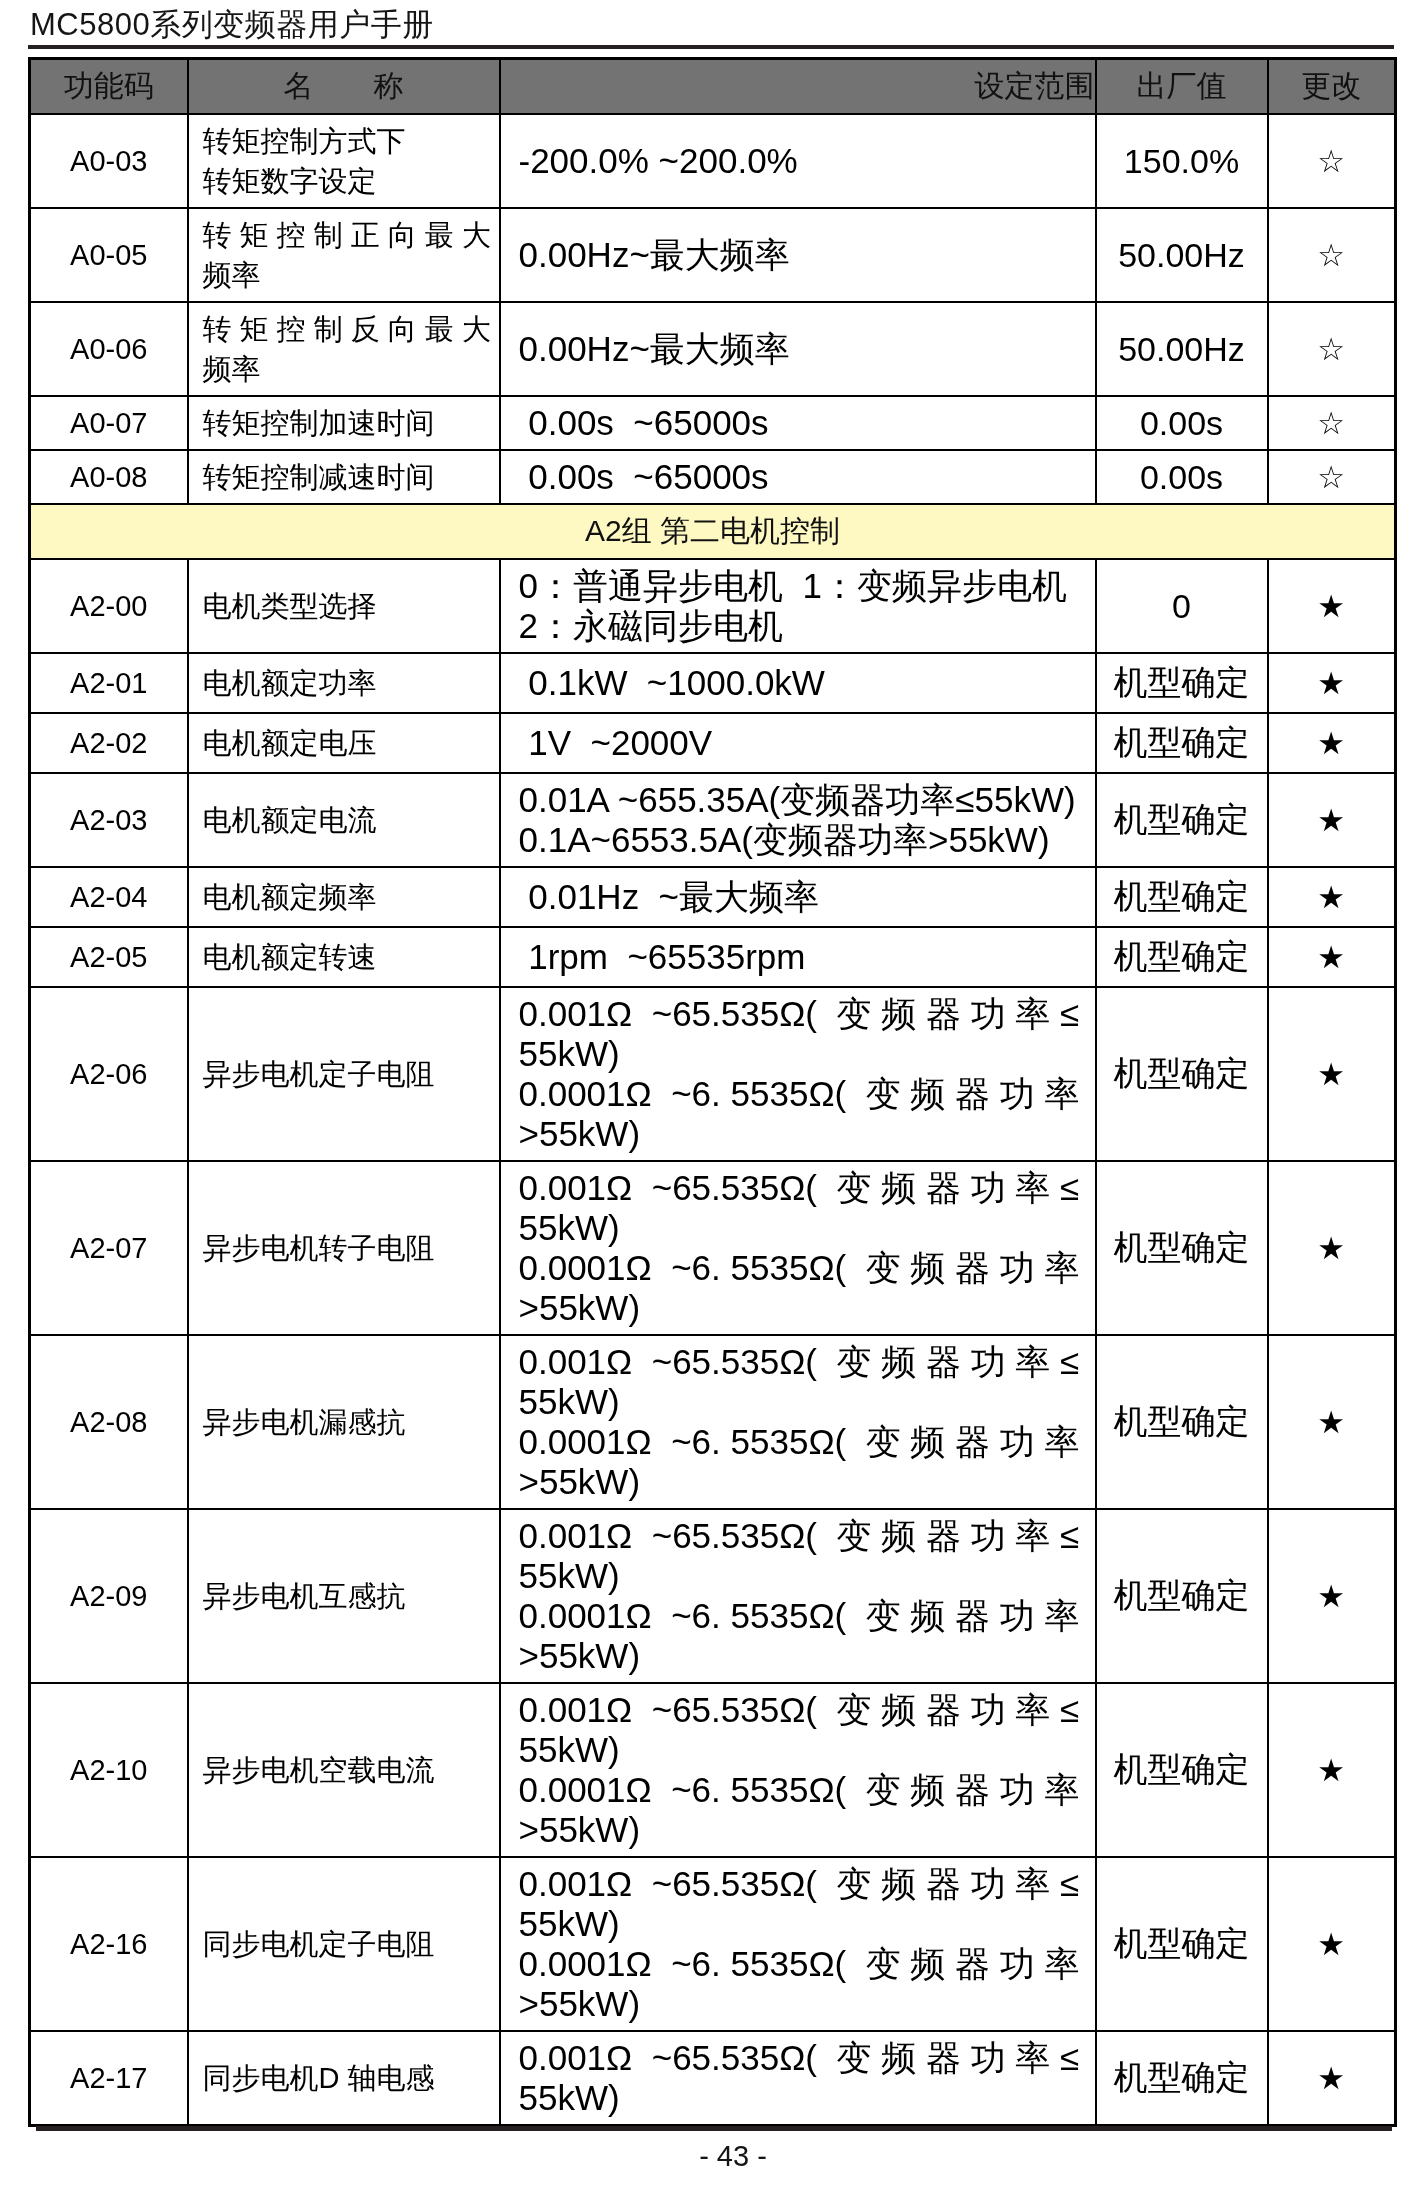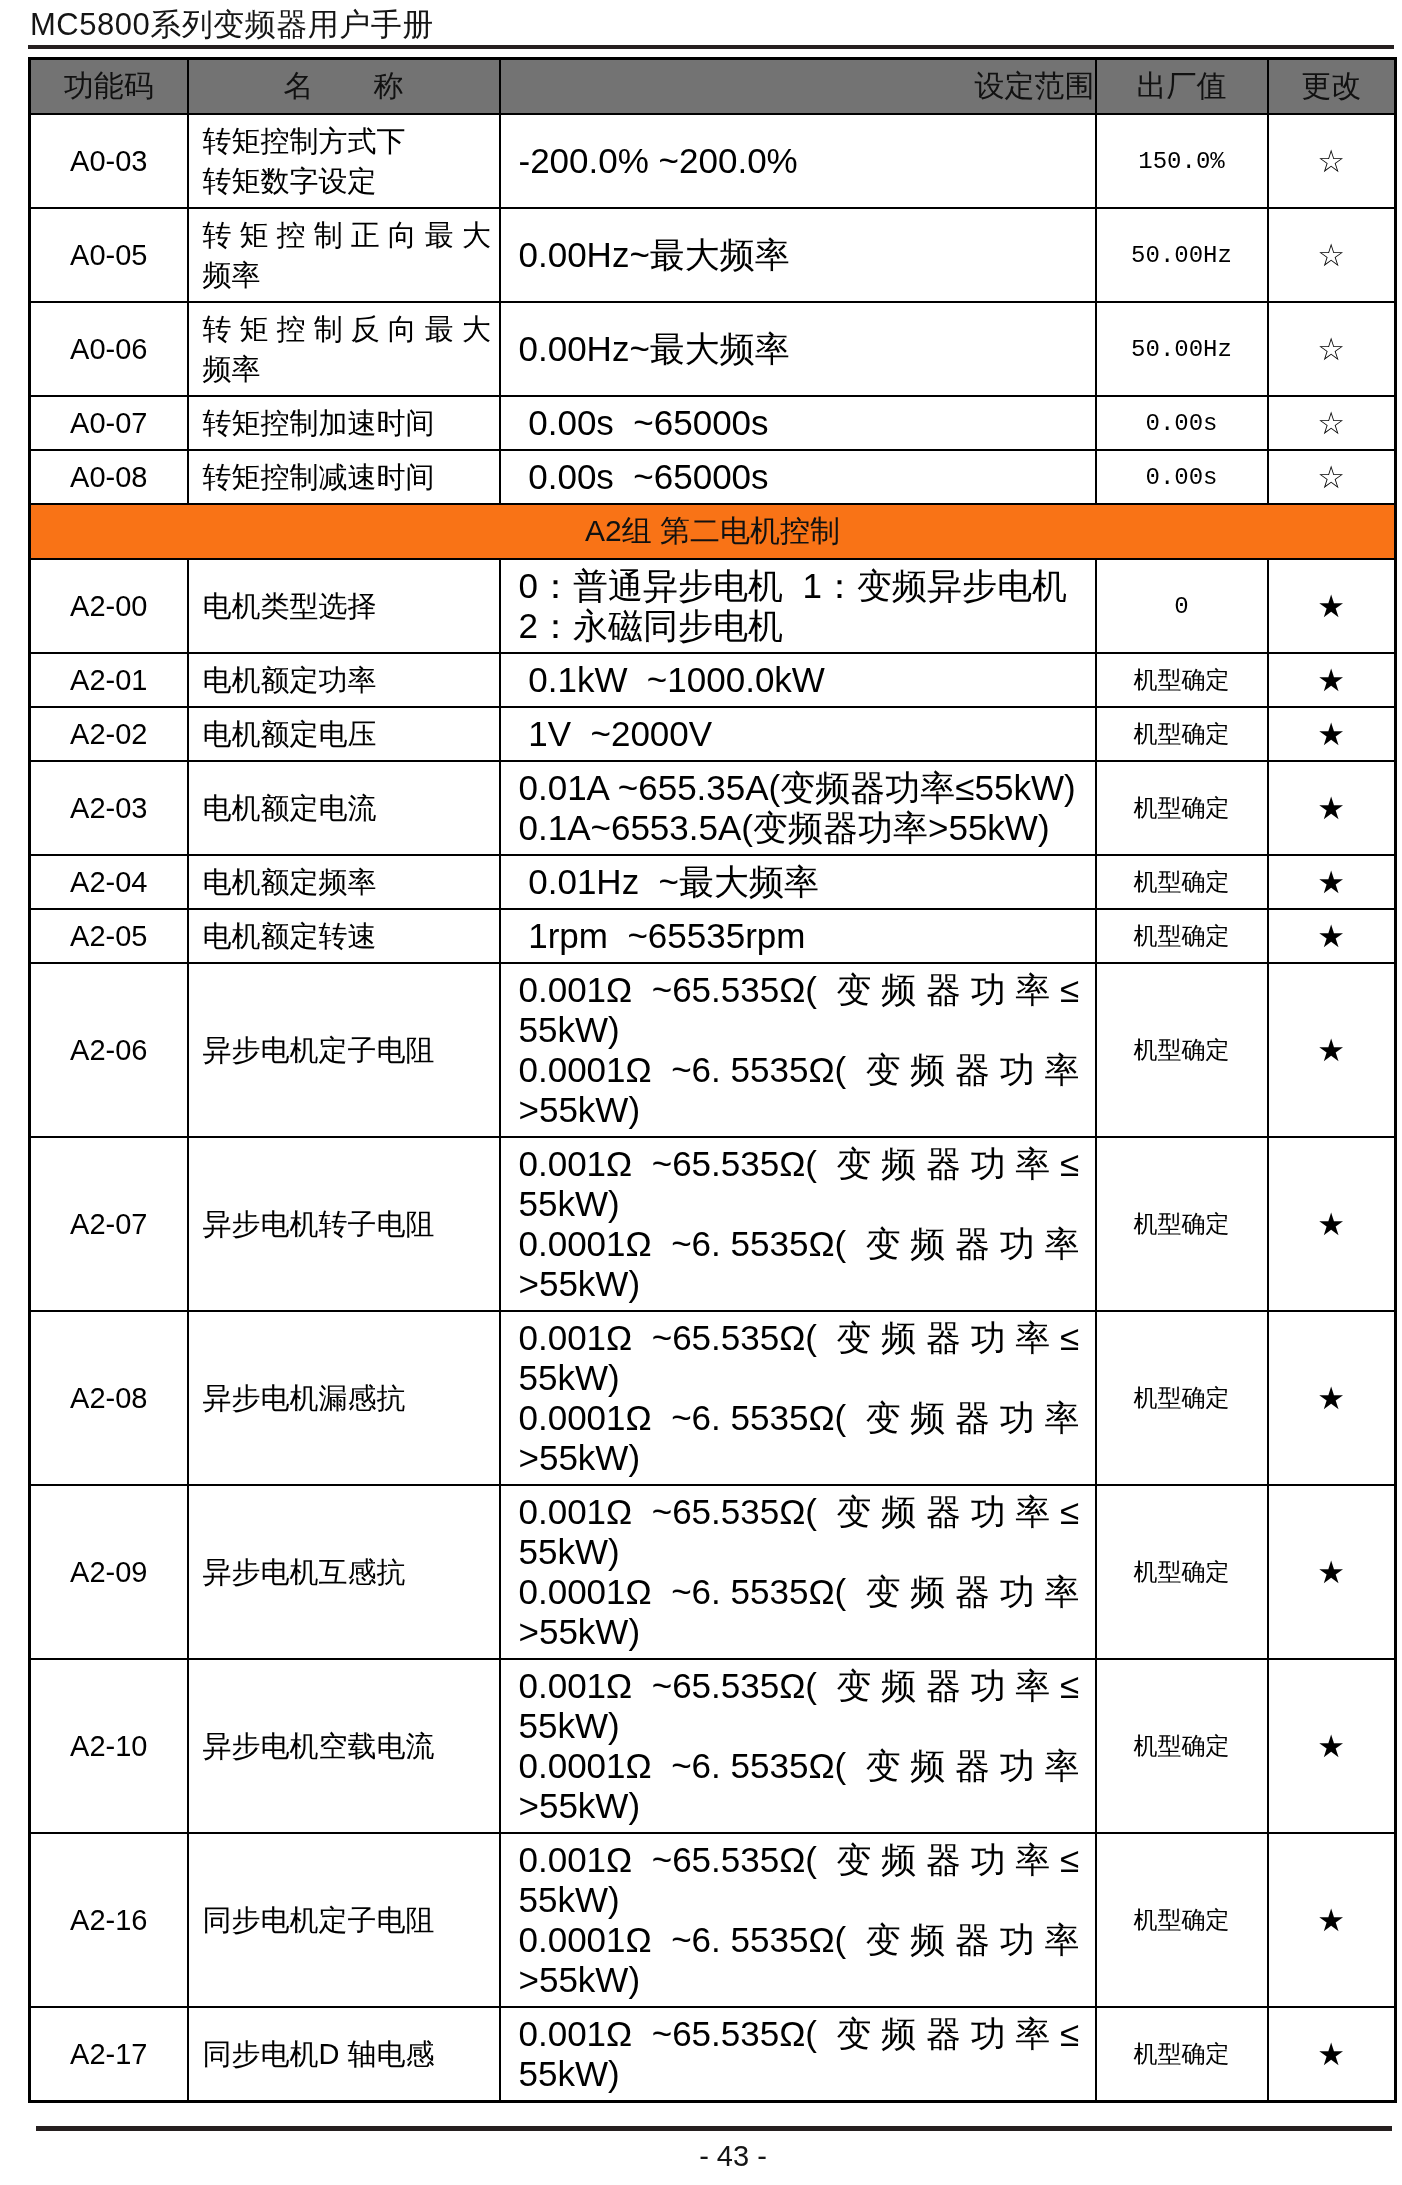--- a/index.html
+++ b/index.html
@@ -29,24 +29,24 @@
   }
   .param-table th {
     background:#737373; font-weight:normal; font-size:30px;
     height:36px; text-align:center; color:#111;
   }
   .param-table th.th-range { text-align:right; padding-left:16px;margin-left:16px; }
   .line { line-height:40px; min-height:40px; white-space:pre-wrap; }
   td.cell-code   { text-align:center; font-size:29px; }
   td.cell-name   { text-align:left; padding-left:14px; padding-right:6px; font-size:29px; }
   td.cell-range  { text-align:left; padding-left:18px; padding-right:6px; font-size:35px; }
-  td.cell-default{ text-align:center; font-size:24px;font-family:Liberation Mono, monospace; }
+  td.cell-default{ text-align:center; font-size:34px; }
   td.cell-modify { text-align:center; font-size:31px; }
   td.section-cell {
-    background:#f97316; text-align:center; font-size:30px;
+    background:#fef9c3; text-align:center; font-size:30px;
     height:36px; color:#111;
   }
   .footer-rule {
     position:absolute; left:36px; top:2126px; width:1356px; height:5px;
     background:#262020;
   }
   .page-number {
     position:absolute; left:0; top:2140px; width:1402px;
     text-align:center; font-size:29px; color:#151515;margin-left:32px;
   }

